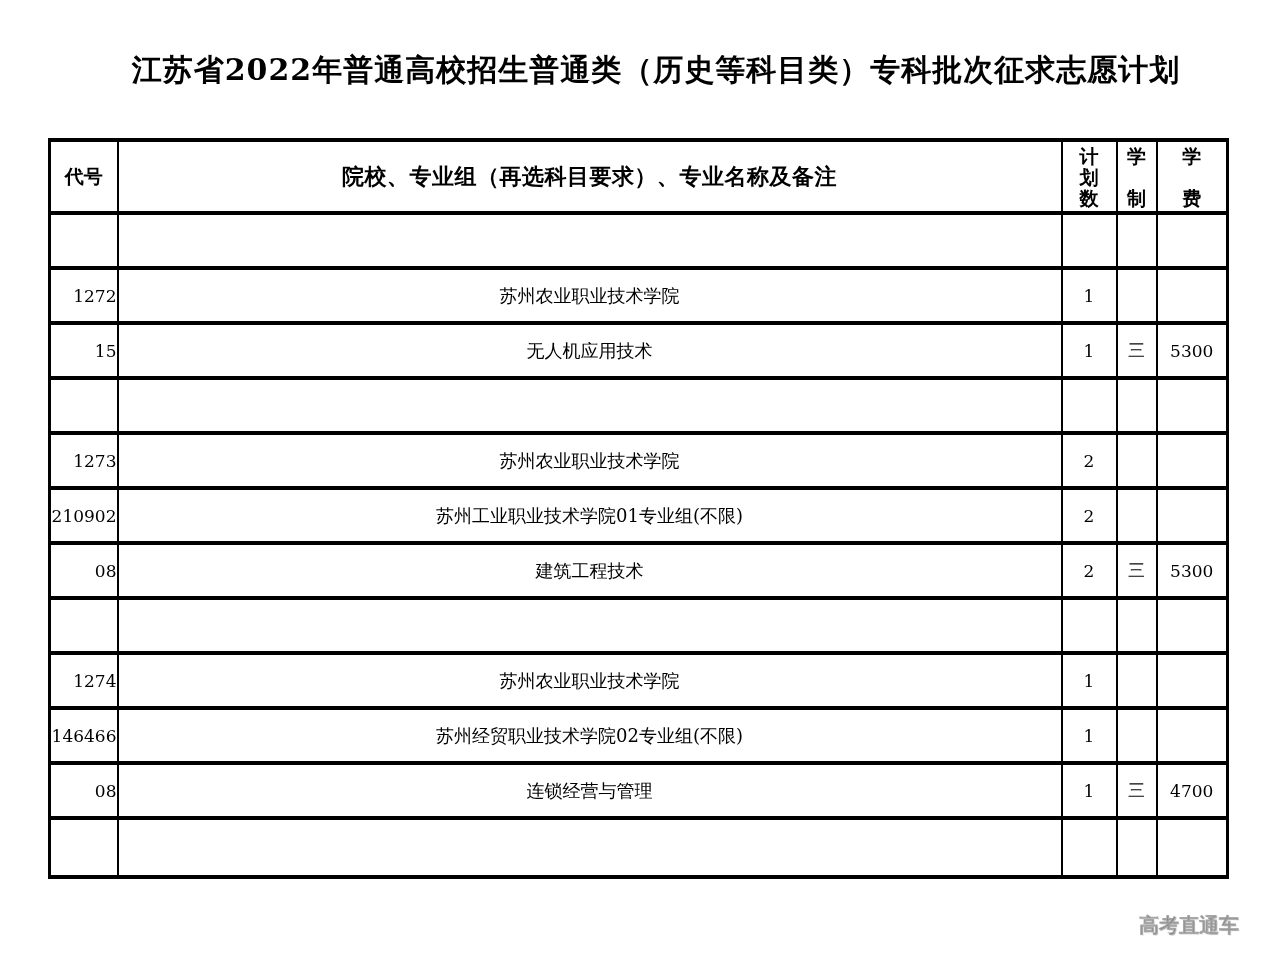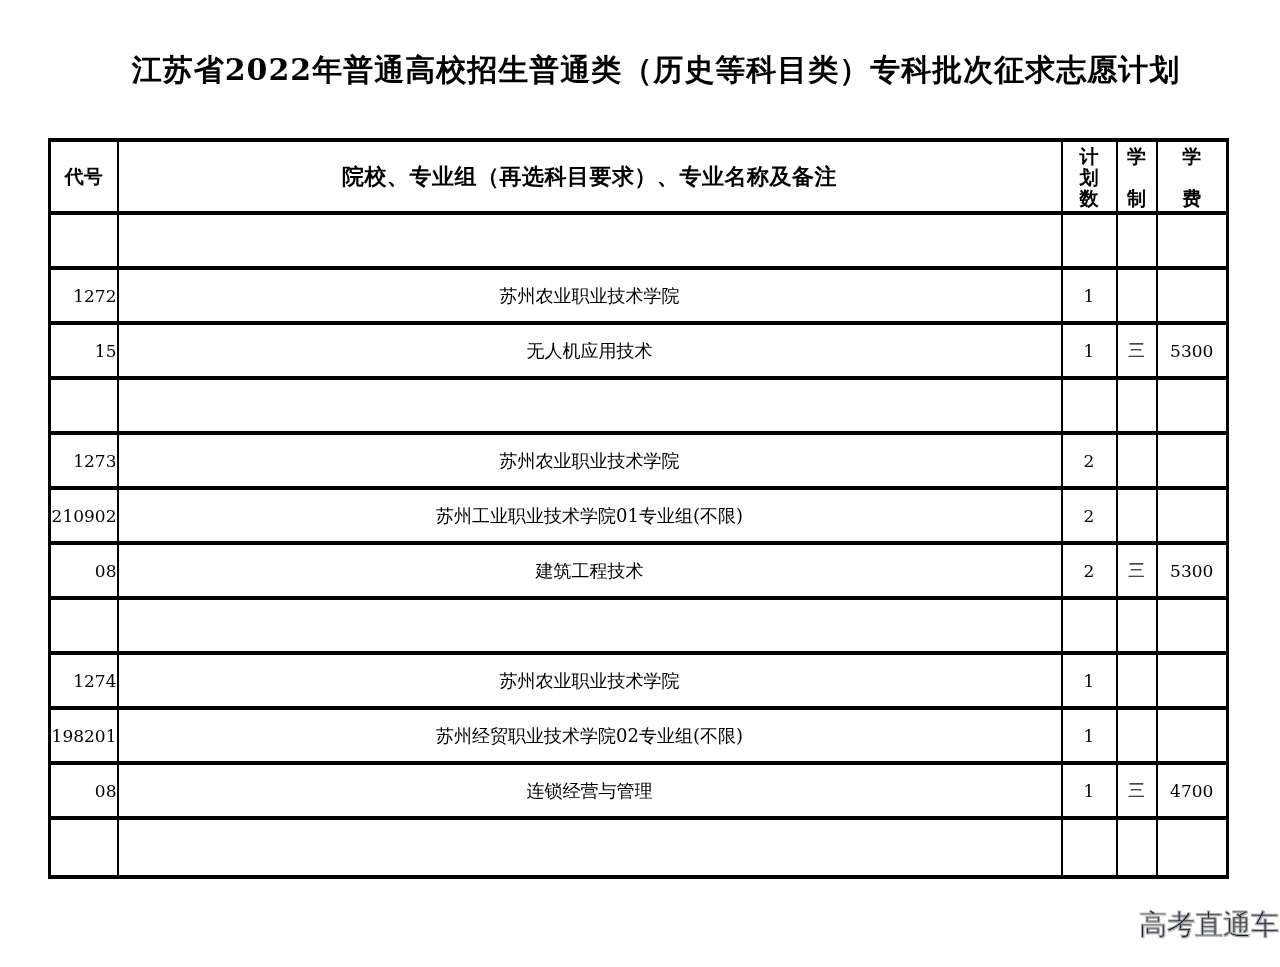--- a/index.html
+++ b/index.html
@@ -60,23 +60,23 @@
   }
   td.c-code  { text-align: right; font-size: 17px; }
   td.c-name  { text-align: center; padding-left: 4px; font-size: 18px; }
   td.c-plan, td.c-years, td.c-fee { text-align: center; font-size: 17px; }
   .watermark {
     position: absolute;
     left: 1139px;
     top: 910px;
     z-index: 5;
     font-family: "DejaVu Sans", sans-serif;
-    font-size: 28px;
+    font-size: 20px;
     line-height: 30px;
-    color: #0f172a;
+    color: #737373;
     -webkit-text-stroke: 1px #a6a6a6;
     text-shadow: 1px 1px 1px #b5b5b5;
     white-space: nowrap;
   }
 </style>
 </head>
 <body>
 
 <div class="title">江苏省2022年普通高校招生普通类（历史等科目类）专科批次征求志愿计划</div>
 
@@ -181,21 +181,21 @@
 
   <tr>
     <td class="c-code">1274</td>
     <td class="c-name">苏州农业职业技术学院</td>
     <td class="c-plan">1</td>
     <td class="c-years"></td>
     <td class="c-fee"></td>
   </tr>
 
   <tr>
-    <td class="c-code">198201</td>
+    <td class="c-code">146466</td>
     <td class="c-name">苏州经贸职业技术学院02专业组(不限)</td>
     <td class="c-plan">1</td>
     <td class="c-years"></td>
     <td class="c-fee"></td>
   </tr>
 
   <tr>
     <td class="c-code">08</td>
     <td class="c-name">连锁经营与管理</td>
     <td class="c-plan">1</td>

